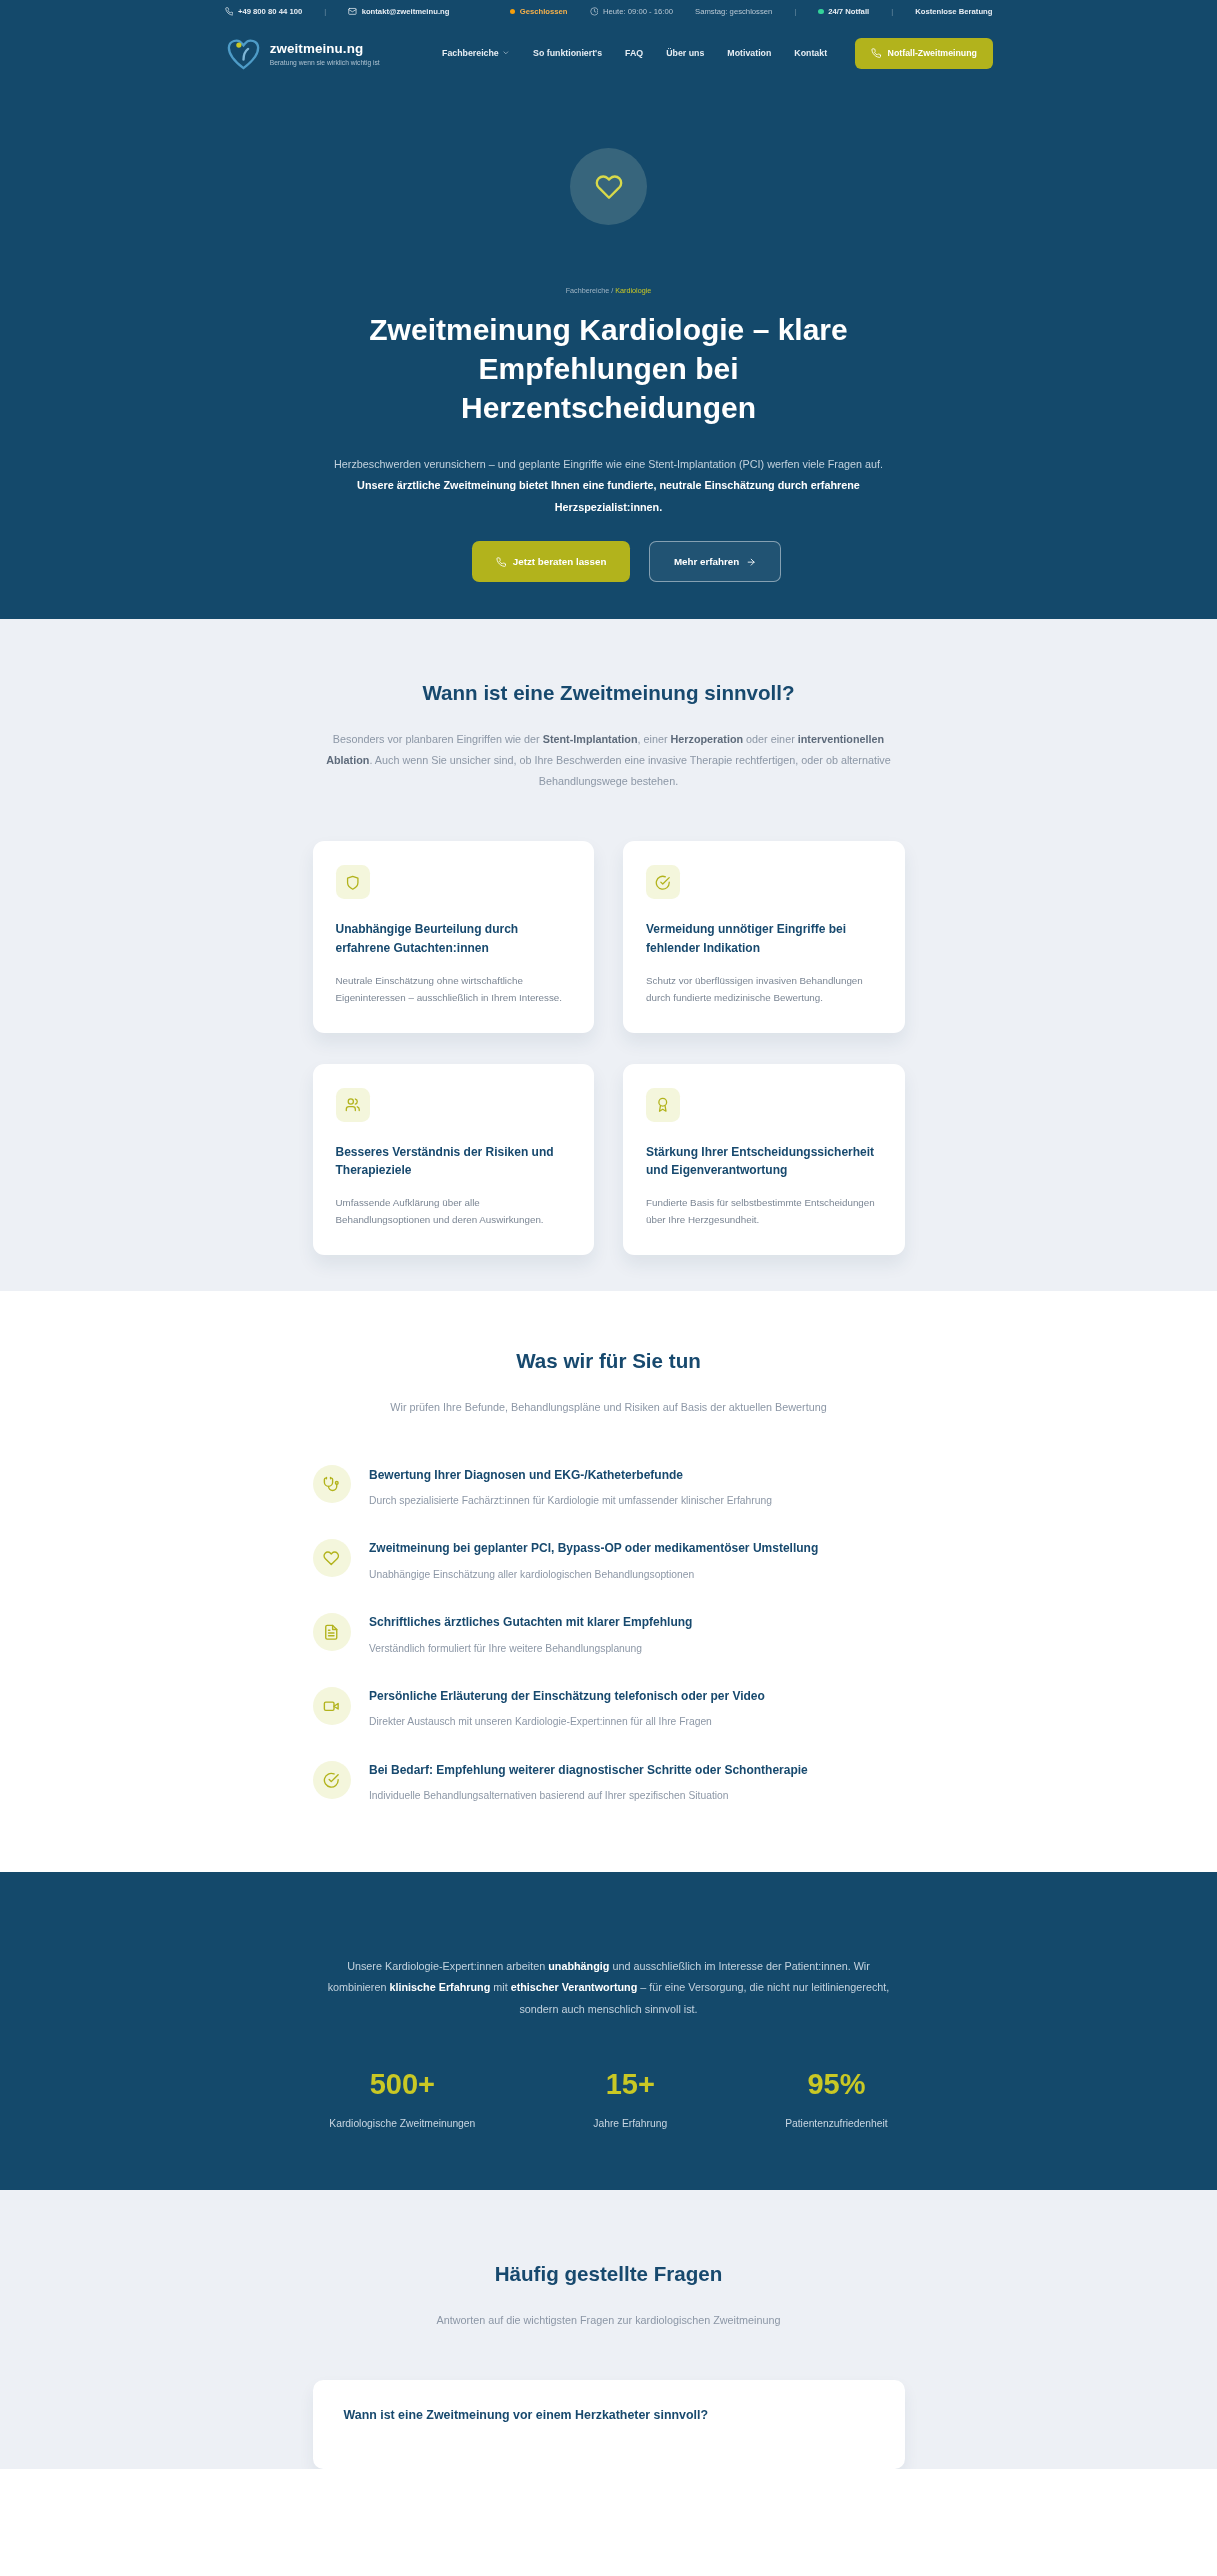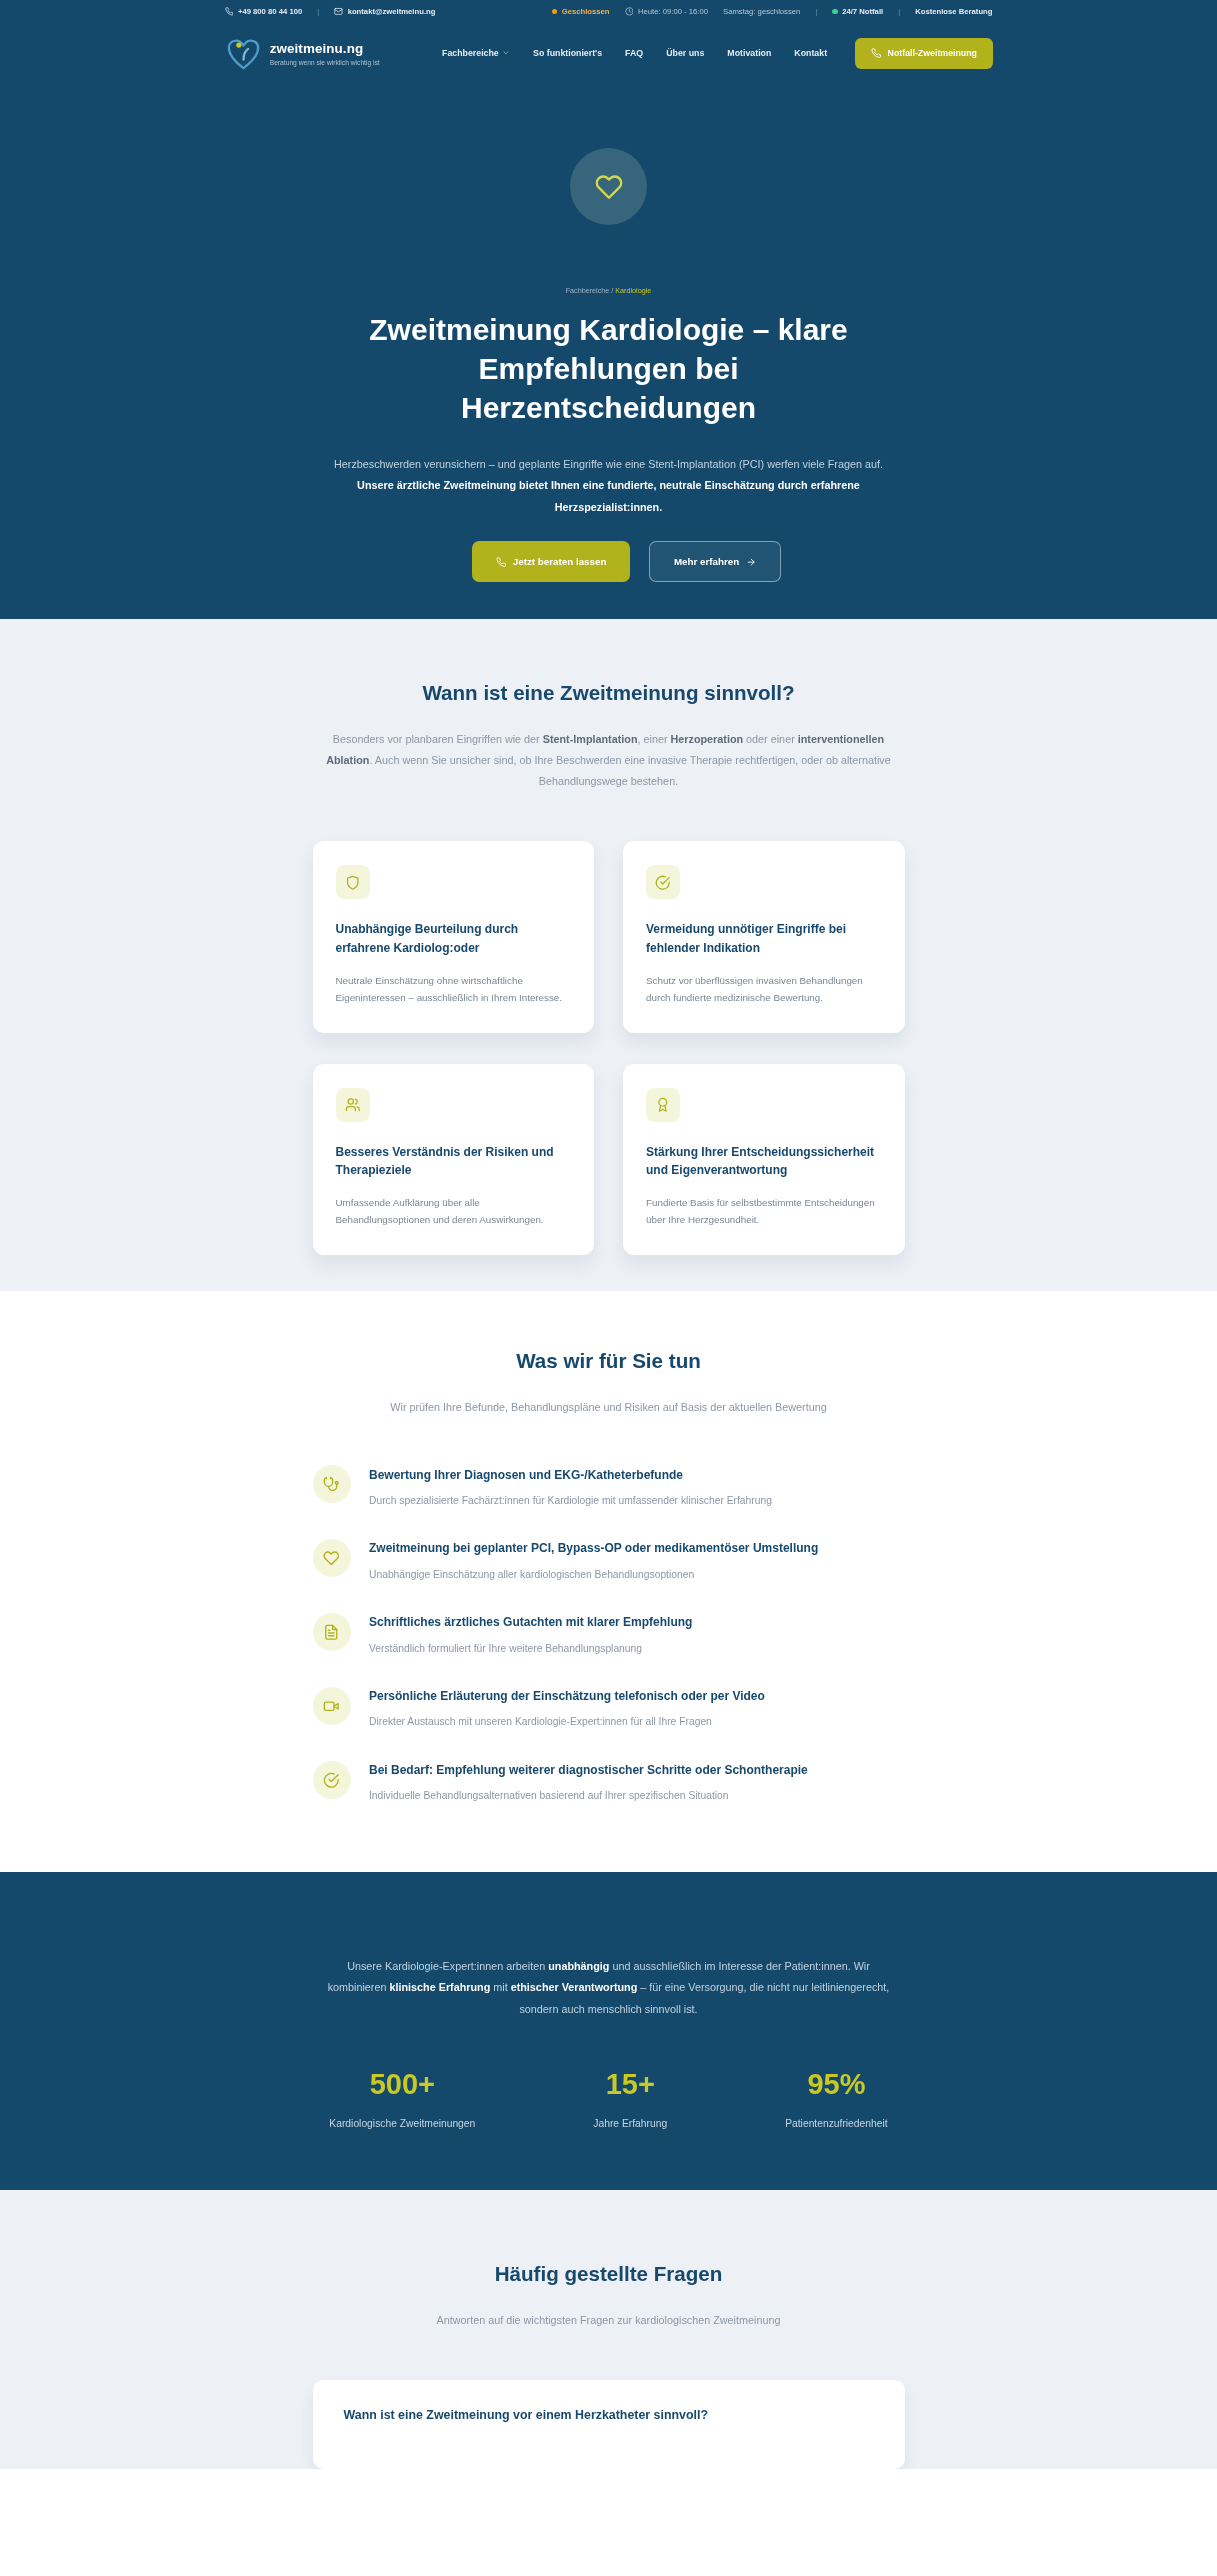--- a/index.html
+++ b/index.html
@@ -18,21 +18,21 @@
   html,body{background:#fff;}
   body{width:1217px;font-family:"Liberation Sans","DejaVu Sans",sans-serif;color:var(--ink);}
   .hwrap{width:768px;margin:0 auto;}
   .cwrap{width:592px;margin:0 auto;}
   a{text-decoration:none;color:inherit;cursor:pointer;}
   .ic{display:inline-block;vertical-align:middle;}
 
   
   .topbar{background:var(--navy);padding:7.2px 0;font-size:7.7px;color:#E8EEF4;}
   .topbar-in{display:flex;justify-content:space-between;align-items:center;}
-  .tb-left,.tb-right{display:flex;align-items:flex-start;gap:15px;}
+  .tb-left,.tb-right{display:flex;align-items:flex-start;gap:22px;}
   .tb-item{display:inline-flex;align-items:center;gap:4.6px;font-weight:bold;}
   .tb-item .ic{width:8.8px;height:8.8px;}
   .tb-sep{color:rgba(255,255,255,.35);font-weight:normal;}
   .dot{width:5.2px;height:5.2px;border-radius:50%;display:inline-block;}
   .dot.orange{background:#F59E0B;}
   .dot.green{background:#34D399;}
   .orange-text{color:#F6B14B;}
   .tb-muted{color:#B9C8D4;font-weight:normal;}
 
   
@@ -224,21 +224,21 @@
   <div class="cwrap">
     <h2 class="sec-title">Wann ist eine Zweitmeinung sinnvoll?</h2>
     <p class="sec-intro"><span>Besonders vor planbaren Eingriffen wie der </span><strong>Stent-Implantation</strong><span>, einer </span><strong>Herzoperation</strong><span> oder einer </span><strong>interventionellen Ablation</strong><span>. Auch wenn Sie unsicher sind, ob Ihre Beschwerden eine invasive Therapie rechtfertigen, oder ob alternative Behandlungswege bestehen.</span></p>
     <div class="when-grid" id="when-cards">
         <div class="wcard">
           <div class="wcard-ic">
             <svg class="ic" viewBox="0 0 24 24" fill="none" stroke="currentColor" stroke-width="2" stroke-linecap="round" stroke-linejoin="round">
               <path d="M12 22s8-4 8-10V5l-8-3-8 3v7c0 6 8 10 8 10z"></path>
             </svg>
           </div>
-          <h3>Unabhängige Beurteilung durch erfahrene Kardiolog:oder</h3>
+          <h3>Unabhängige Beurteilung durch erfahrene Gutachten:innen</h3>
           <p>Neutrale Einschätzung ohne wirtschaftliche Eigeninteressen – ausschließlich in Ihrem Interesse.</p>
         </div>
         <div class="wcard">
           <div class="wcard-ic">
             <svg class="ic" viewBox="0 0 24 24" fill="none" stroke="currentColor" stroke-width="2" stroke-linecap="round" stroke-linejoin="round">
               <path d="M22 11.08V12a10 10 0 1 1-5.93-9.14"></path>
               <path d="m22 4-10 10.01-3-3"></path>
             </svg>
           </div>
           <h3>Vermeidung unnötiger Eingriffe bei fehlender Indikation</h3>

